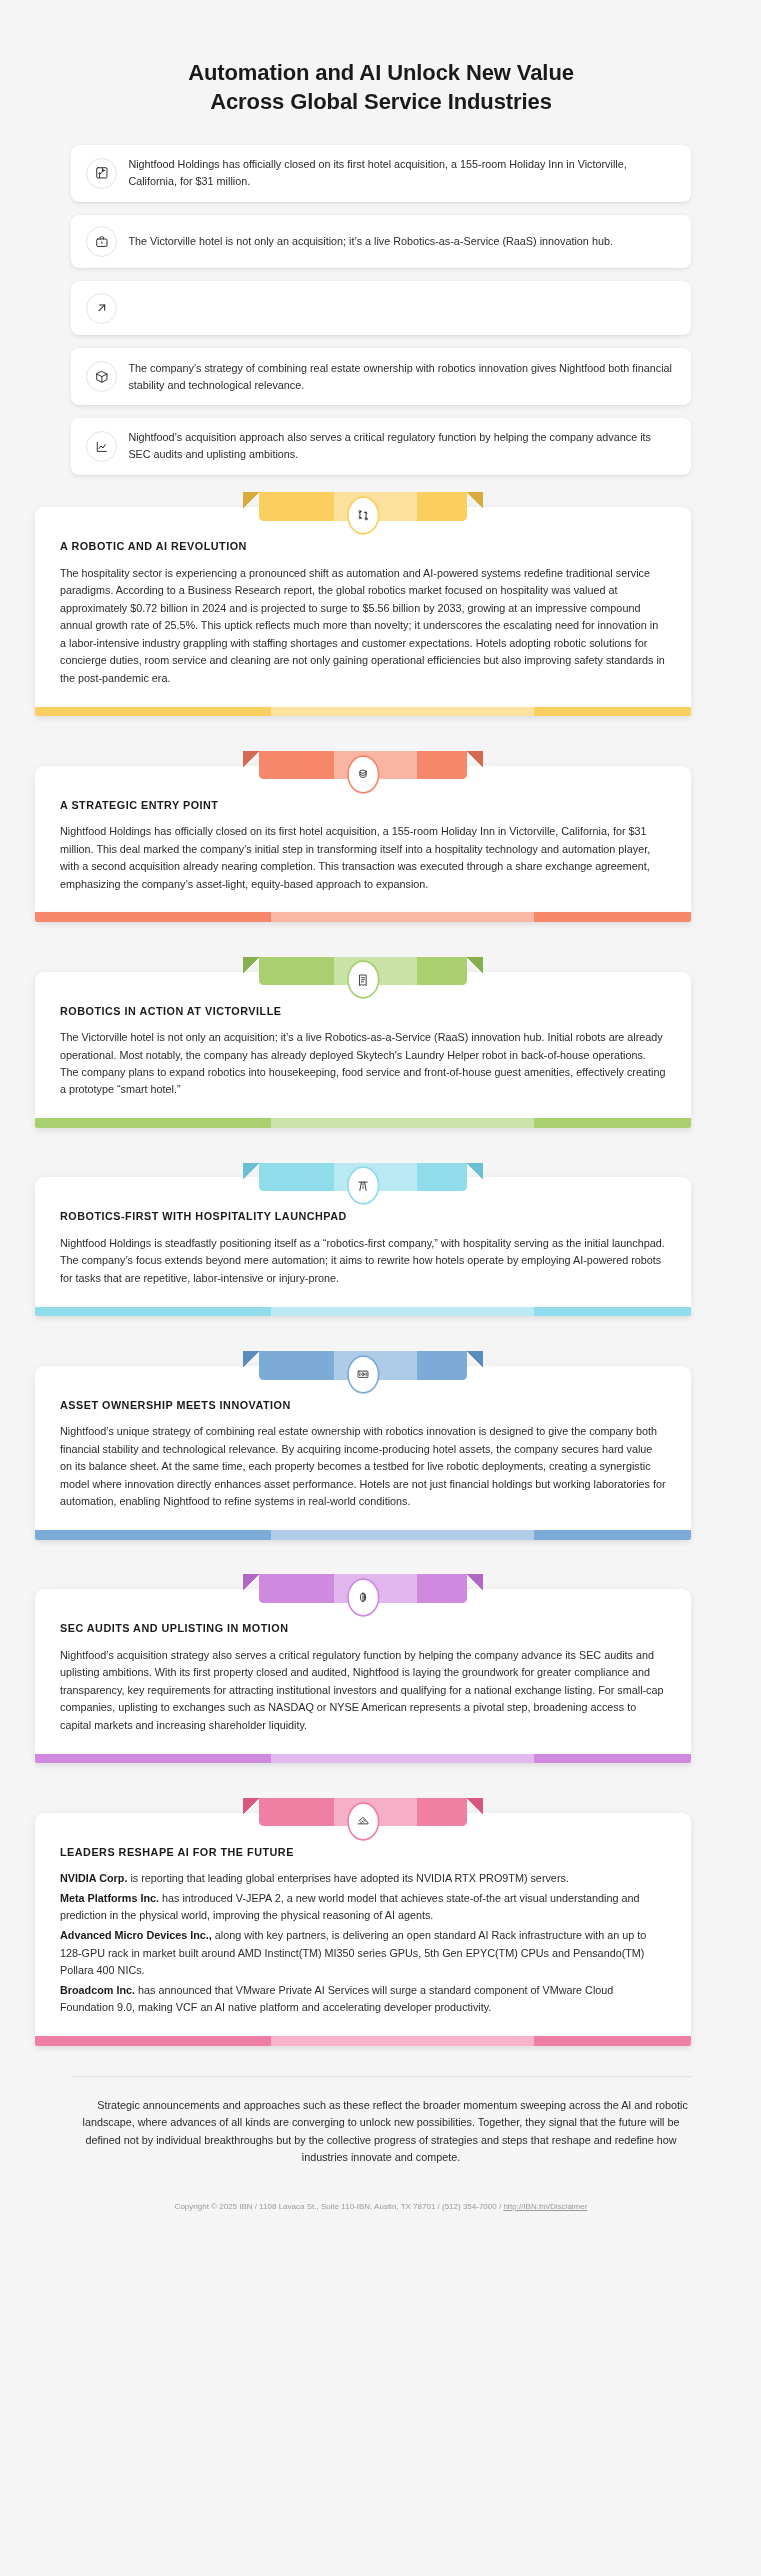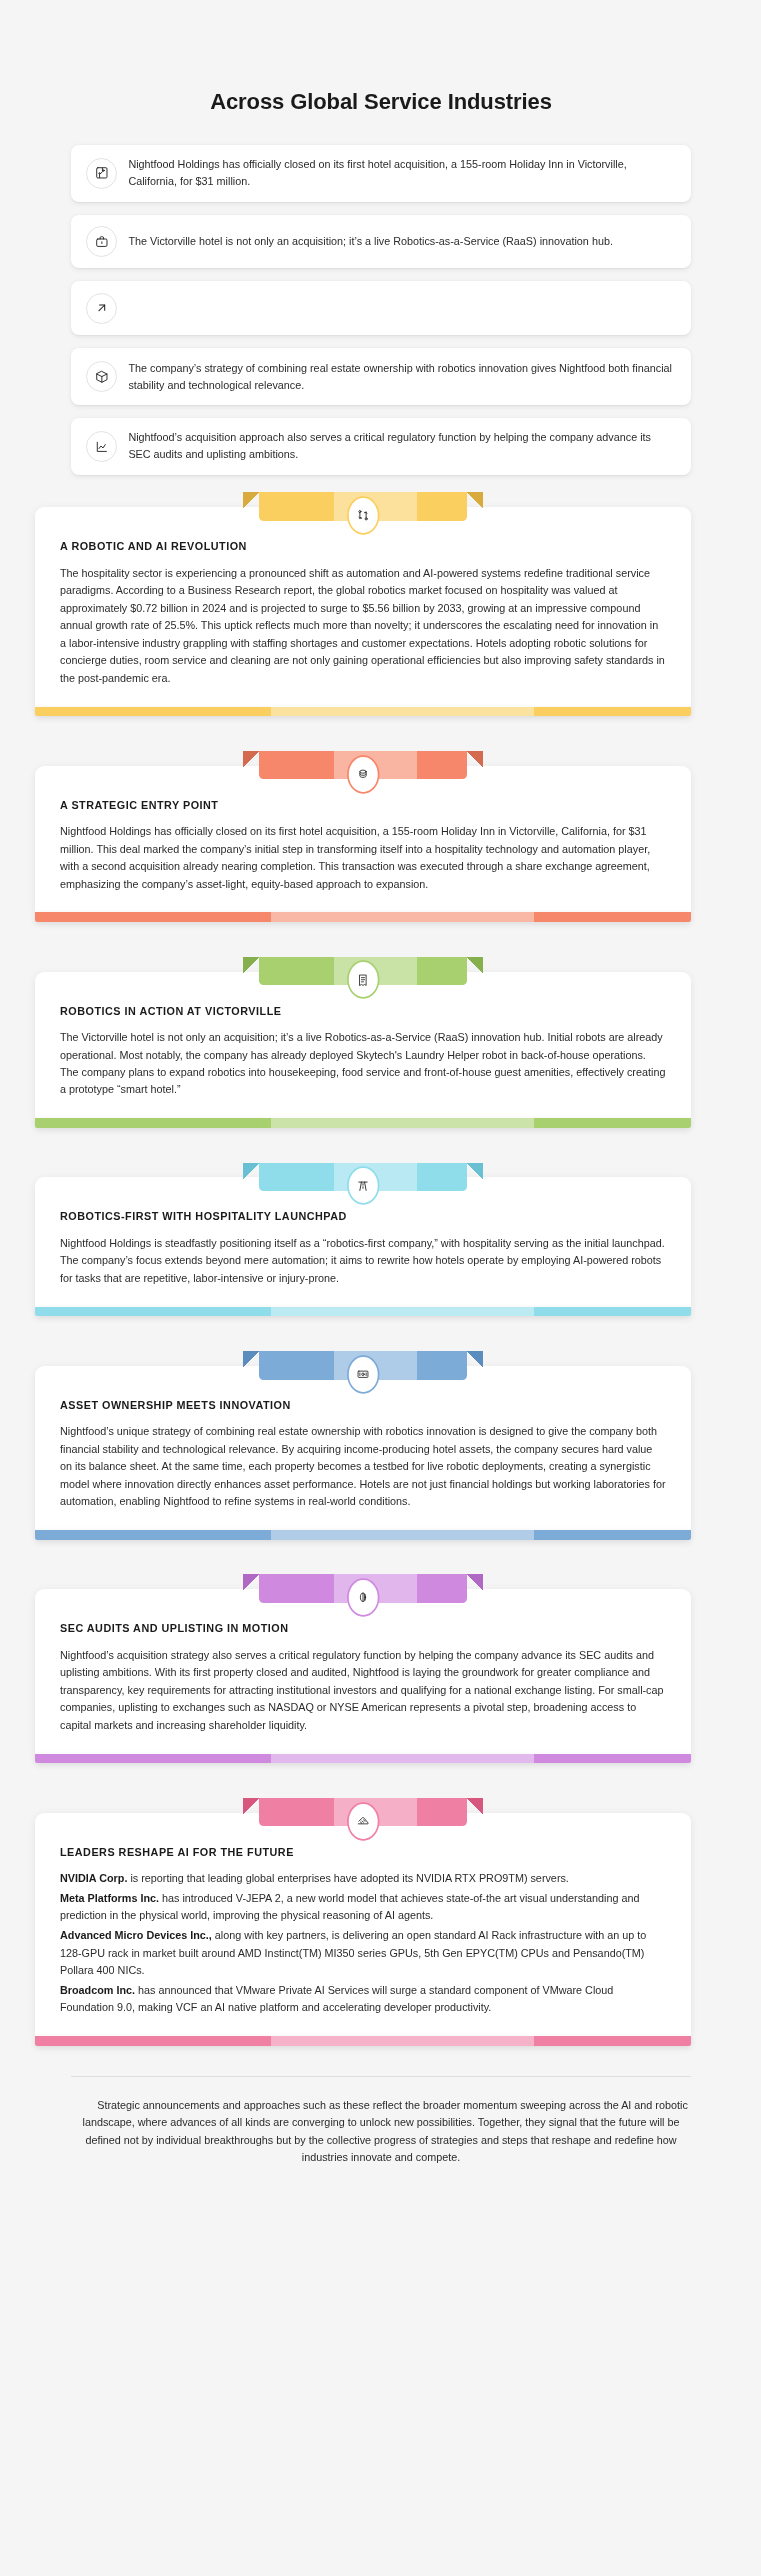--- a/index.html
+++ b/index.html
@@ -175,21 +175,21 @@
   }
   .footer a { color: #9a9a9a; text-decoration: underline; }
 </style>
 </head>
 <body>
 
 <div class="page">
 
   <div class="title-wrap">
     <h1 class="page-title">
-      <br>
+      <span>Automation and AI Unlock New Value</span><br>
       <span>Across Global Service Industries</span>
     </h1>
   </div>
 
   <div class="bullets" id="bullets">
       <div class="bullet-card">
         <div class="bullet-icon">
           <svg viewBox="0 0 24 24" fill="none" stroke="#1f1f1f" stroke-width="1.6" stroke-linecap="round" stroke-linejoin="round">
             <rect x="3" y="3" width="18" height="18" rx="2"></rect>
             <path d="M8 20v-5l5-5V4"></path>
@@ -376,15 +376,18 @@
           <p><b>Broadcom Inc.</b><span> has announced that VMware Private AI Services will surge a standard component of VMware Cloud Foundation 9.0, making VCF an AI native platform and accelerating developer productivity.</span></p>
         </div>
         <div class="card-footer-bar" style="background:#ef7fa3;"></div>
       </div>
     </div>
 
   <div class="conclusion">
     <p>Strategic announcements and approaches such as these reflect the broader momentum sweeping across the AI and robotic landscape, where advances of all kinds are converging to unlock new possibilities. Together, they signal that the future will be defined not by individual breakthroughs but by the collective progress of strategies and steps that reshape and redefine how industries innovate and compete.</p>
   </div>
 
+  <div class="footer">
+    <span>Copyright © 2025 IBN / 1108 Lavaca St., Suite 110-IBN, Austin, TX 78701 / (512) 354-7000 / </span><a href="#">http://IBN.fm/Disclaimer</a>
+  </div>
 
 </div>
 
 
 </body></html>

